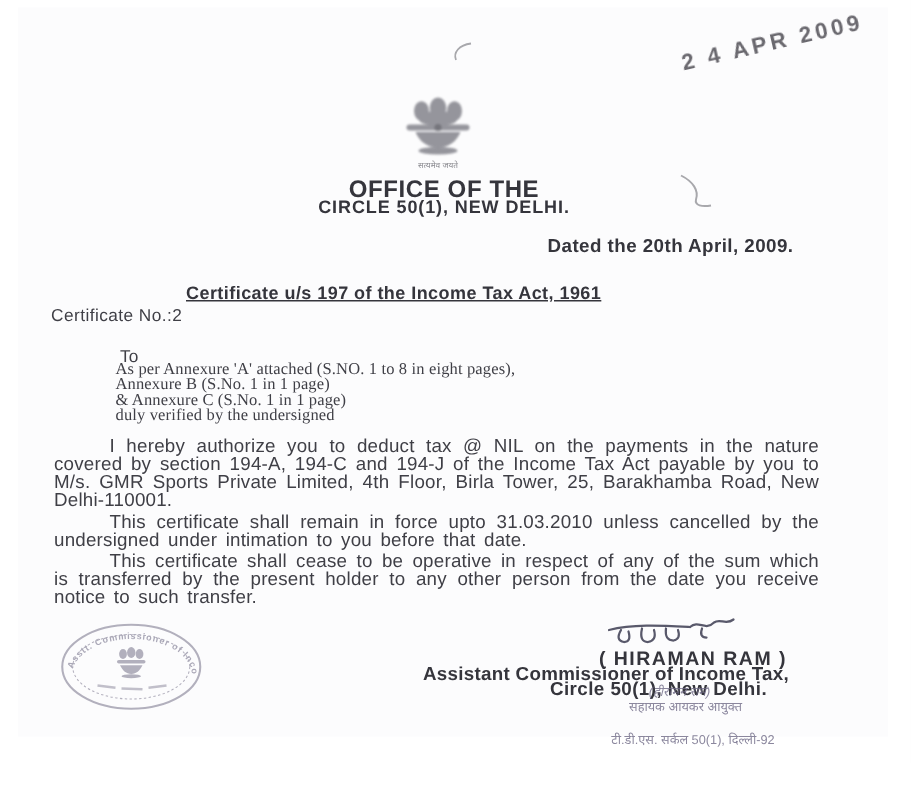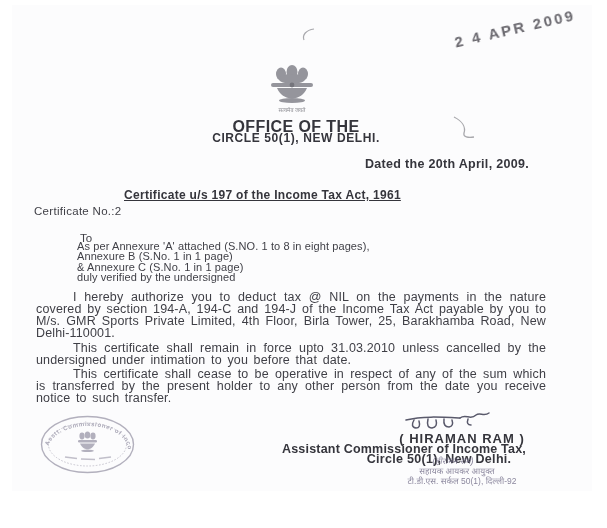--- a/index.html
+++ b/index.html
@@ -20,39 +20,39 @@
   .right{text-align:center;}
   .justify{text-align:justify;}
   .header-block{left:104px;top:116px;width:360px;line-height:11.5px;}
   .h-l1{font-size:16px;letter-spacing:.4px;}
   .h-l2{font-size:12.5px;letter-spacing:1px;}
   .h-l3{font-size:12px;letter-spacing:.6px;}
   .dated{left:336px;top:152px;width:198px;font-size:12.5px;letter-spacing:.3px;}
   .subject{left:112px;top:171px;font-size:12px;letter-spacing:.3px;text-decoration:underline;margin-top:12px;}
   .certno{left:22px;top:200px;font-size:11.5px;letter-spacing:.3px;}
   .to{left:22px;top:227px;font-size:11.5px;margin-left:46px;}
-  .addr{left:65px;top:236px;width:420px;font-size:11px;line-height:10.3px;letter-spacing:.1px;}
+  .addr{left:65px;top:236px;width:420px;font-size:11px;line-height:10.3px;letter-spacing:.1px;font-family:Liberation Serif, serif;}
   .para{left:24px;width:510px;font-size:12.5px;line-height:12.1px;
         letter-spacing:.15px;word-spacing:2px;text-indent:37px;}
   .p1{top:286px;}
   .p2{top:337px;}
   .p3{top:363px;}
   .stamp-date{
     left:444px;top:14px;width:160px;height:36px;
     transform:rotate(-13deg);transform-origin:40% 60%;
     font-size:15px;font-weight:bold;letter-spacing:2.5px;
     color:#57555c;filter:blur(.45px);opacity:.88;
   }
   .sig-name{left:350px;top:426px;width:200px;font-size:13px;letter-spacing:1px;}
   .sig-desig{left:242px;top:437px;width:300px;font-size:12.5px;letter-spacing:.2px;}
   .sig-office{left:327px;top:447px;width:200px;font-size:12.5px;letter-spacing:.3px;}
   .hindi{color:#6f6a86;filter:blur(.5px);opacity:.8;font-size:8.5px;line-height:9px;}
   .hn1{left:361px;top:452px;width:160px;font-style:italic;}
   .hn2{left:365px;top:462px;width:160px;}
-  .hn3{left:355px;top:472px;width:190px;}
+  .hn3{left:355px;top:484px;width:190px;}
   .emblem-caption{left:252px;top:101px;width:56px;font-size:5.5px;text-align:center;
         color:#8a8a90;filter:blur(.5px);}
   .mark{stroke:#6f6f76;fill:none;opacity:.6;}
 </style>
 </head>
 <body>
 
 <div class="scan">
 
   <div class="abs stamp-date">2 4 APR 2009</div>

